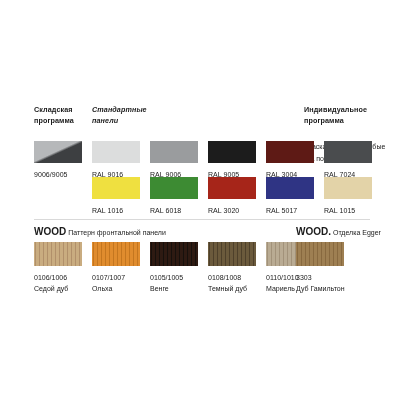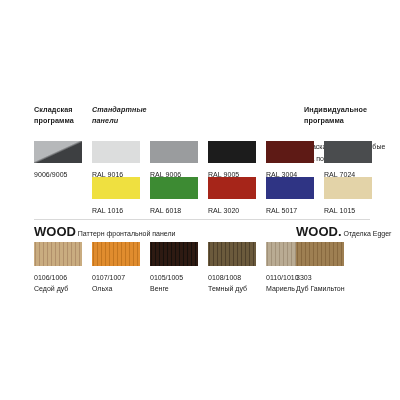--- a/index.html
+++ b/index.html
@@ -52,21 +52,21 @@
     background:#d9d9d9;
   }
 
   
   .wood-section{position:absolute;left:34px;top:226px;width:336px;}
   .wood-head{
     position:absolute;top:0;font-size:7px;line-height:11px;white-space:nowrap;
   }
   .wood-head.left{left:0;}
   .wood-head.right{left:262px;}
-  .wood-head b{font-weight:bold;font-size:13px;text-align:right;}
+  .wood-head b{font-weight:bold;font-size:10px;text-align:right;}
 
   .wood-grid{position:relative;margin-top:16px;height:56px;}
   .wcell{position:absolute;width:48px;}
   .wswatch{width:48px;height:24px;display:block;}
   .wlabel{
     font-size:7px;line-height:10px;margin-top:3px;white-space:nowrap;
   }
   .wlabel .ln2{display:block;}
 
   .wcell.egger{left:262px;top:0;}

